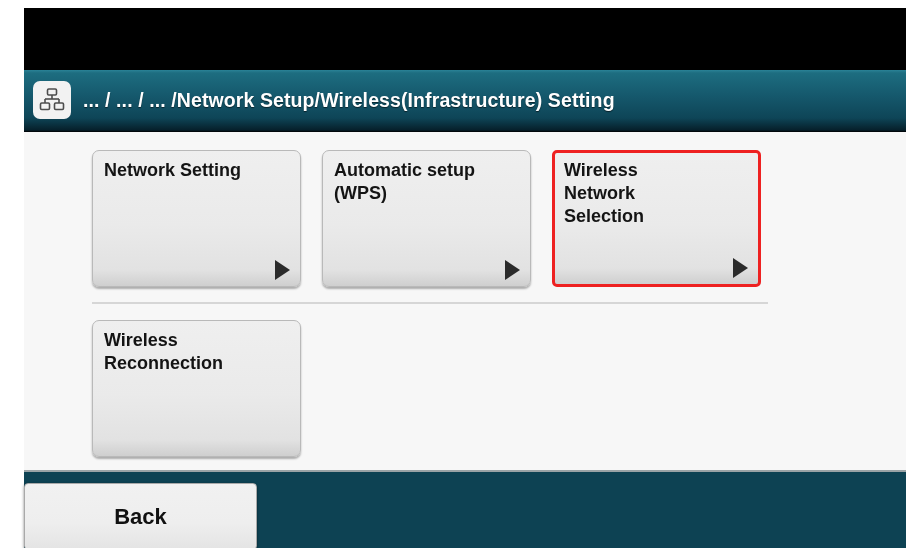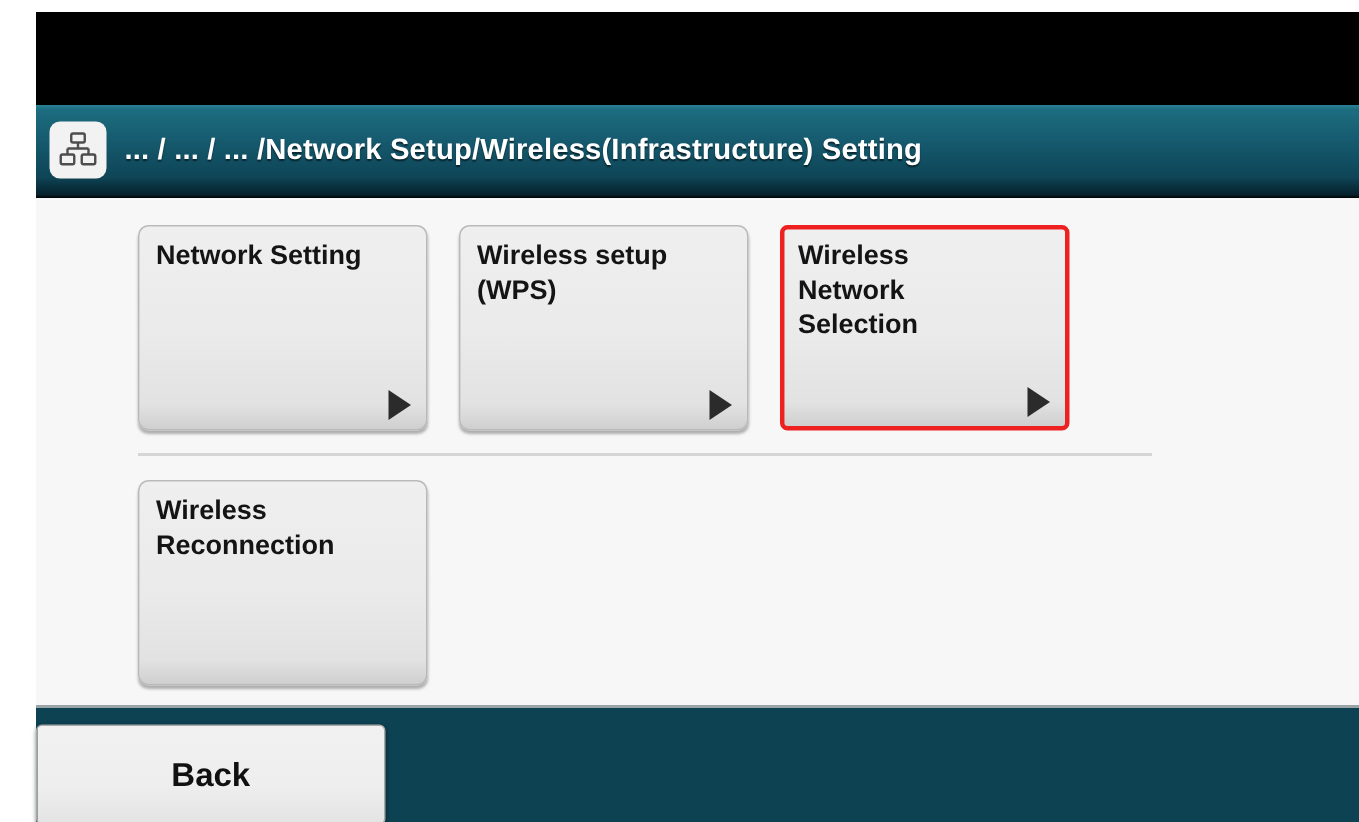--- a/index.html
+++ b/index.html
@@ -94,21 +94,21 @@
   .grid-row {
     position: absolute;
     display: flex;
   }
   .row1 { left: 68px; top: 18px; }
   .row2 { left: 68px; top: 188px; }
 
   
   .tile {
     position: relative;
-    width: 193px;
+    width: 209px;
     height: 137px;
     margin-right: 21px;
     border: 1px solid #b9b9b9;
     border-radius: 7px;
     background: linear-gradient(to bottom, #efefef 0%, #eaeaea 55%, #e2e2e2 88%, #cfcfcf 100%);
     box-shadow: 0 2px 2px rgba(0,0,0,0.30);
     box-sizing: border-box;
     overflow: hidden;
   }
   .tile-label {
@@ -206,21 +206,21 @@
   <div class="content">
 
     <div class="grid-row row1">
 
       <div class="tile">
         <div class="tile-label">Network Setting</div>
         <div class="tile-arrow"></div>
       </div>
 
       <div class="tile">
-        <div class="tile-label">Wireless setup
+        <div class="tile-label">Automatic setup
 (WPS)</div>
         <div class="tile-arrow"></div>
       </div>
 
       <div class="tile selected">
         <div class="tile-label">Wireless
 Network
 Selection</div>
         <div class="tile-arrow"></div>
       </div>

